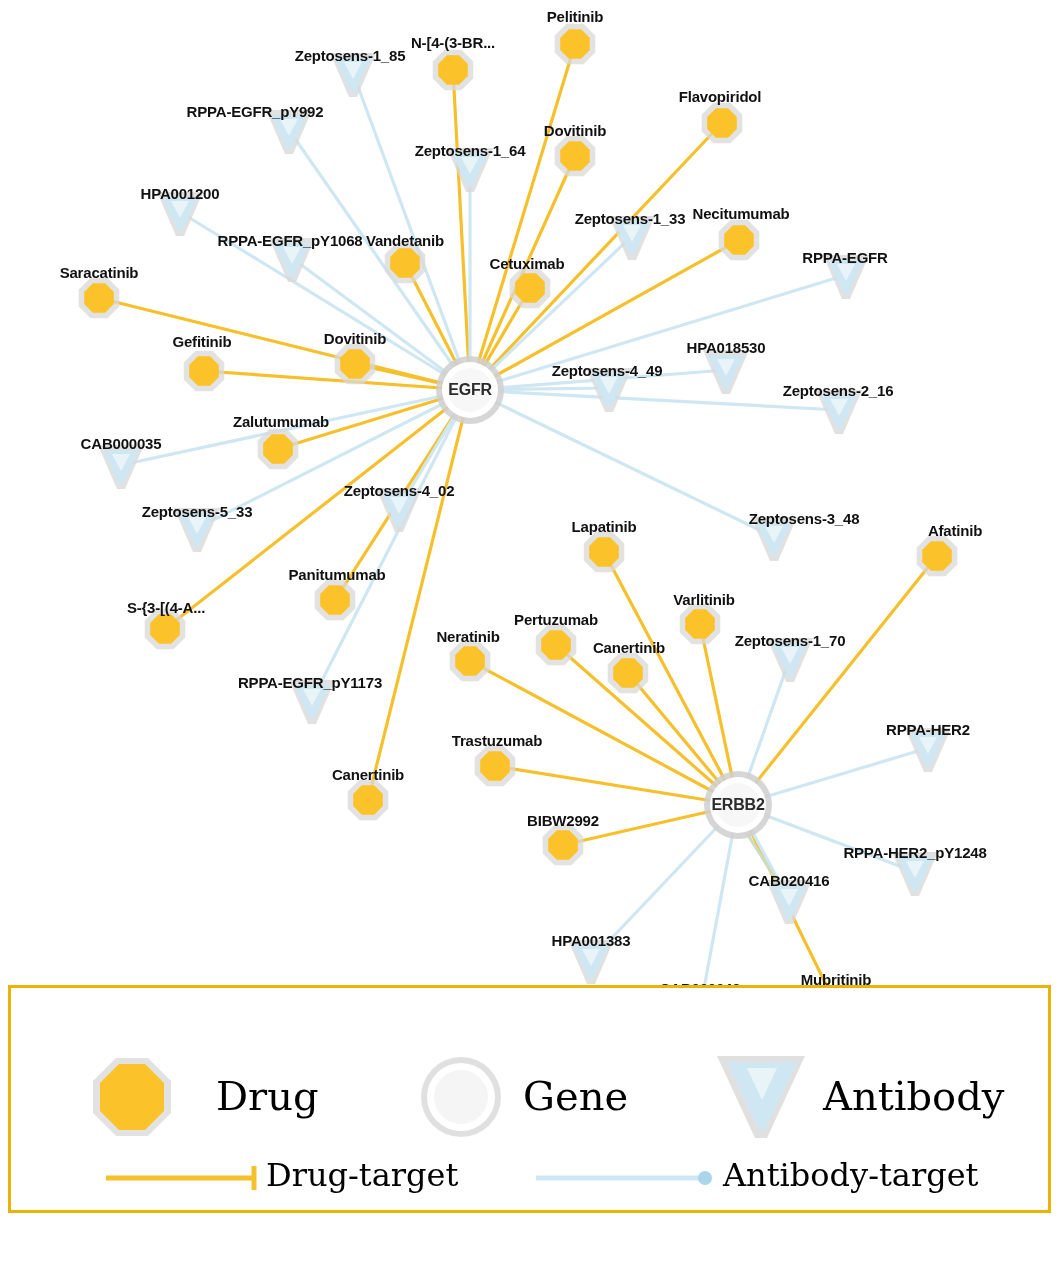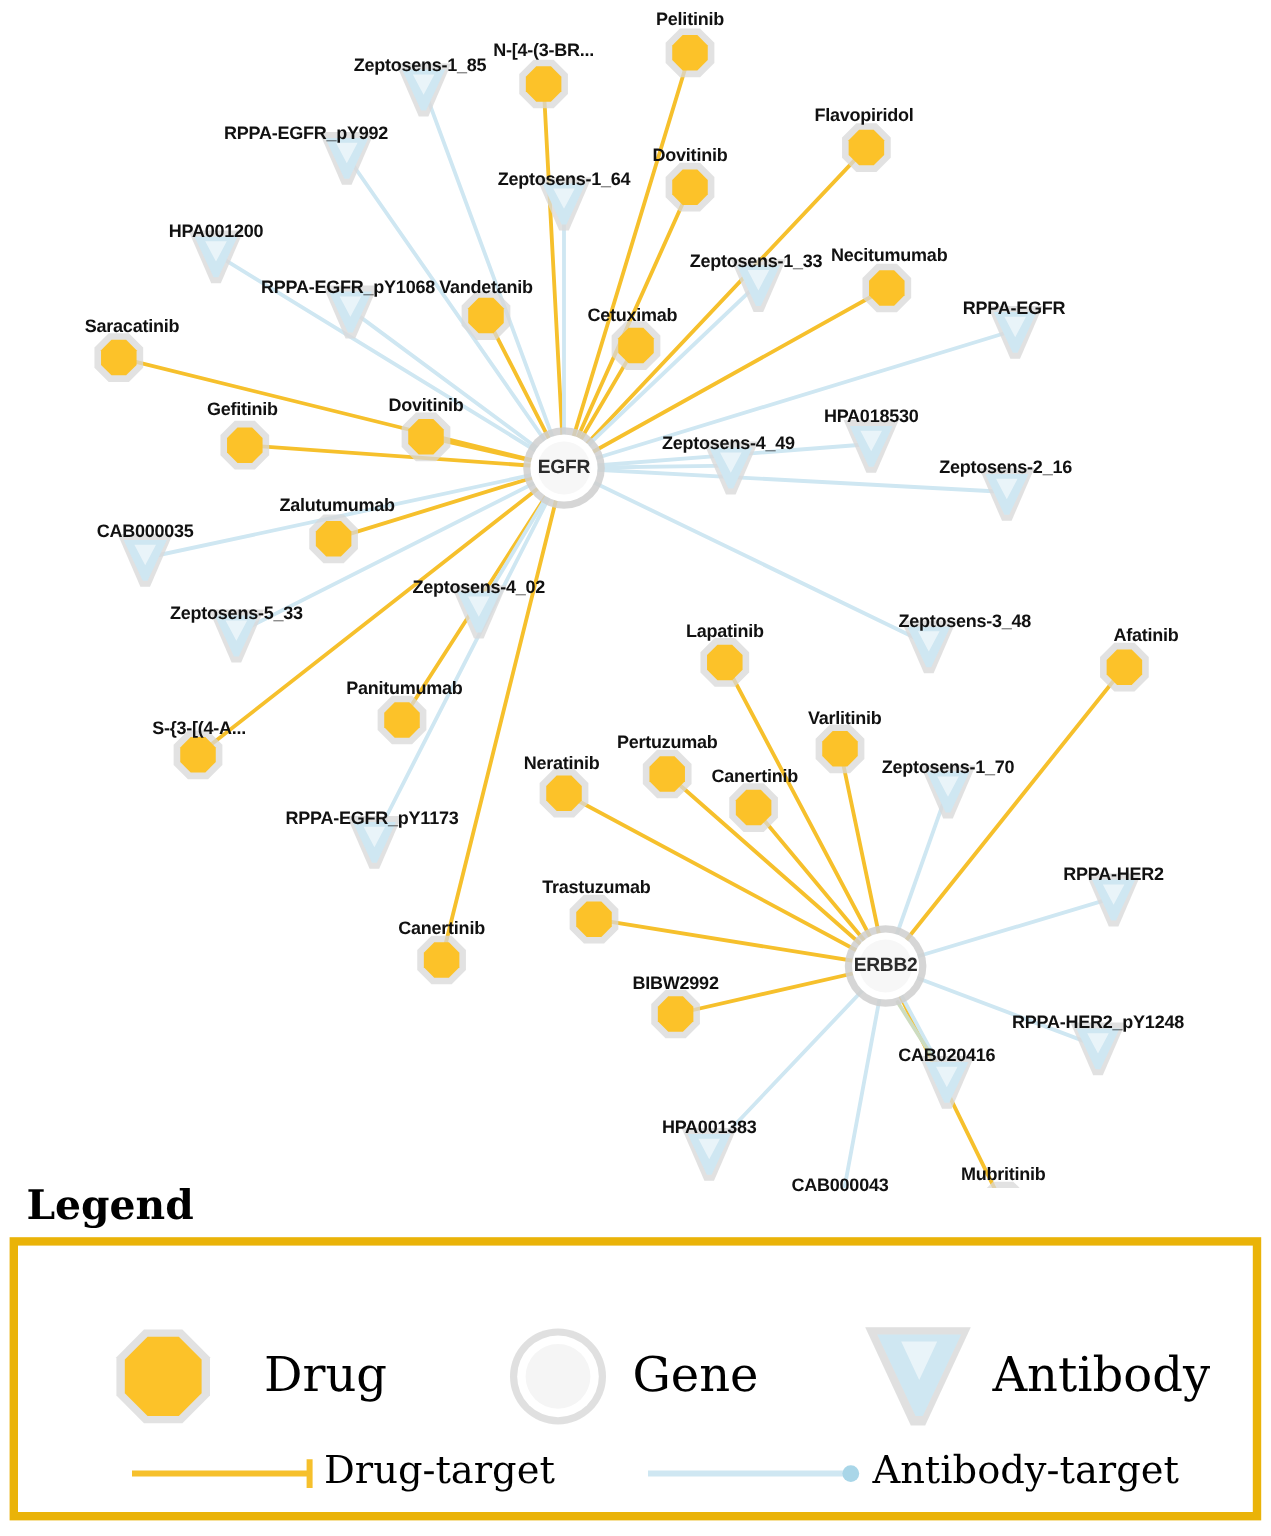--- a/index.html
+++ b/index.html
@@ -50,21 +50,21 @@
   #legend-title {
     font-family: "DejaVu Serif", serif;
     font-size: 34px;
     font-weight: bold;
     color: #000;
     margin-left: 22px;
     margin-bottom: 6px;
   }
   #legend-box {
     margin: 0 8px;
-    border: 7px solid #eab308;
+    border: 3px solid #eab308;
     height: 222px;
     position: relative;
     background: #fff;
   }
   .legend-item-label {
     font-family: "DejaVu Serif", serif;
     font-size: 40px;
     color: #000;
     position: absolute;
     white-space: nowrap;
@@ -340,21 +340,21 @@
       </g>
     </svg>
   <div id="label-layer">
       <div class="node-label" style="left: 575px; top: 16px;">Pelitinib</div>
       <div class="node-label" style="left: 453px; top: 42px;">N-[4-(3-BR...</div>
       <div class="node-label" style="left: 720px; top: 96px;">Flavopiridol</div>
       <div class="node-label" style="left: 575px; top: 130px;">Dovitinib</div>
       <div class="node-label" style="left: 741px; top: 213px;">Necitumumab</div>
       <div class="node-label" style="left: 405px; top: 240px;">Vandetanib</div>
       <div class="node-label" style="left: 527px; top: 263px;">Cetuximab</div>
-      <div class="node-label" style="left: 99px; top: 272px; margin-left: 11px;">Saracatinib</div>
+      <div class="node-label" style="left: 99px; top: 272px;">Saracatinib</div>
       <div class="node-label" style="left: 355px; top: 338px;">Dovitinib</div>
       <div class="node-label" style="left: 202px; top: 341px;">Gefitinib</div>
       <div class="node-label" style="left: 281px; top: 421px;">Zalutumumab</div>
       <div class="node-label" style="left: 604px; top: 526px;">Lapatinib</div>
       <div class="node-label" style="left: 936px; top: 530px; margin-left: 19px;">Afatinib</div>
       <div class="node-label" style="left: 337px; top: 574px;">Panitumumab</div>
       <div class="node-label" style="left: 704px; top: 599px;">Varlitinib</div>
       <div class="node-label" style="left: 166px; top: 607px;">S-{3-[(4-A...</div>
       <div class="node-label" style="left: 556px; top: 619px;">Pertuzumab</div>
       <div class="node-label" style="left: 468px; top: 636px;">Neratinib</div>
@@ -383,21 +383,20 @@
       <div class="node-label" style="left: 915px; top: 852px;">RPPA-HER2_pY1248</div>
       <div class="node-label" style="left: 789px; top: 880px;">CAB020416</div>
       <div class="node-label" style="left: 591px; top: 940px;">HPA001383</div>
       <div class="node-label" style="left: 700px; top: 988px;">CAB000043</div>
       <div class="node-label gene-label" style="left: 470px; top: 390px;">EGFR</div>
       <div class="node-label gene-label" style="left: 738px; top: 805px;">ERBB2</div>
     </div>
 </div>
 
 <div id="legend-wrap">
-  <div id="legend-title">Legend</div>
   <div id="legend-box">
     <svg width="1045" height="216">
 
       <g>
         <polygon points="105,70 137,70 160,93 160,125 137,148 105,148 82,125 82,93" fill="#d8d8d8" opacity="0.75"></polygon>
         <polygon points="108,76 134,76 153,95 153,123 134,142 108,142 89,123 89,95" fill="#fcc229"></polygon>
       </g>
 
       <g>
         <circle cx="450" cy="109" r="40" fill="#d8d8d8" opacity="0.8"></circle>

